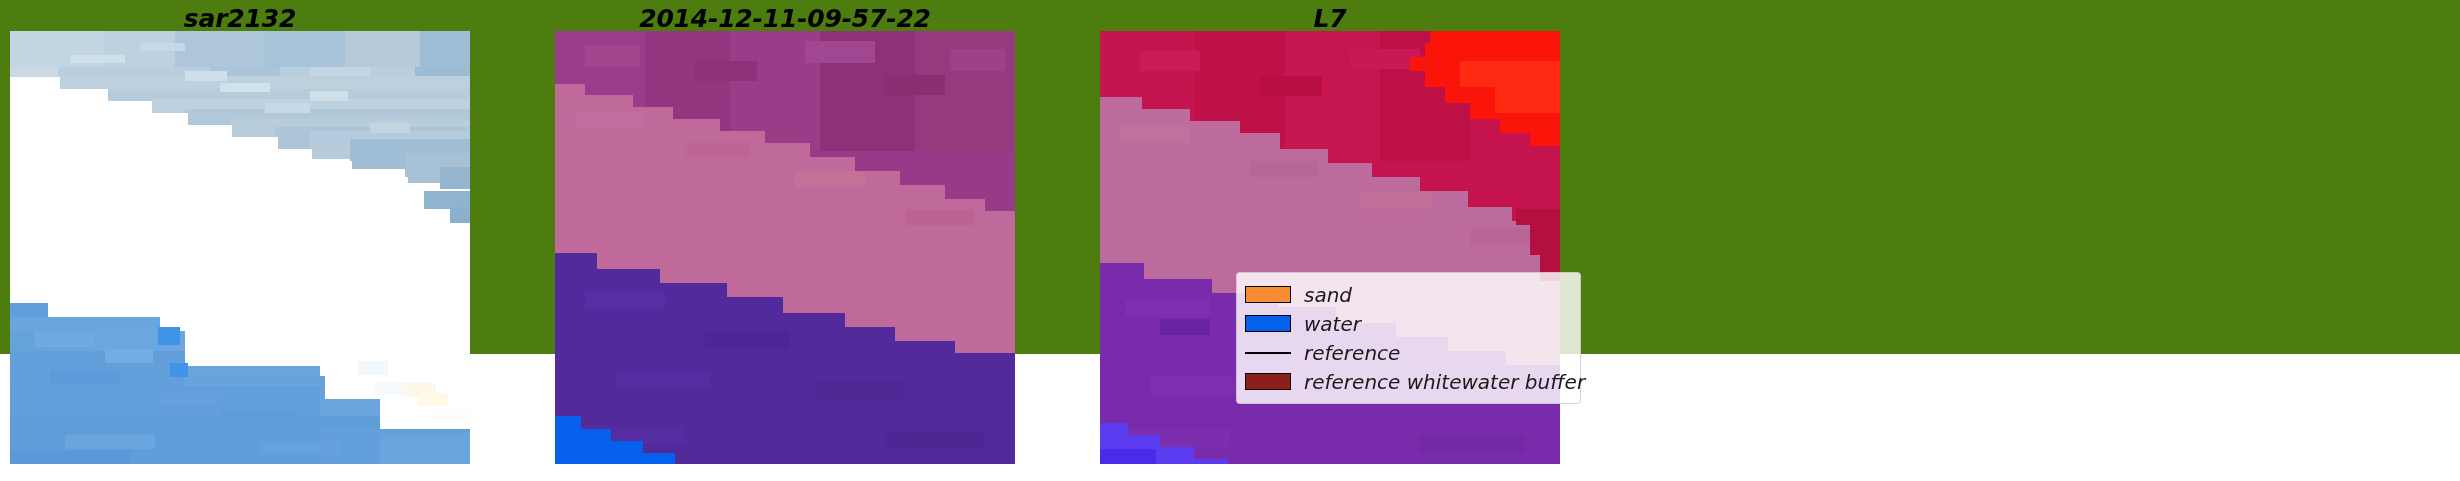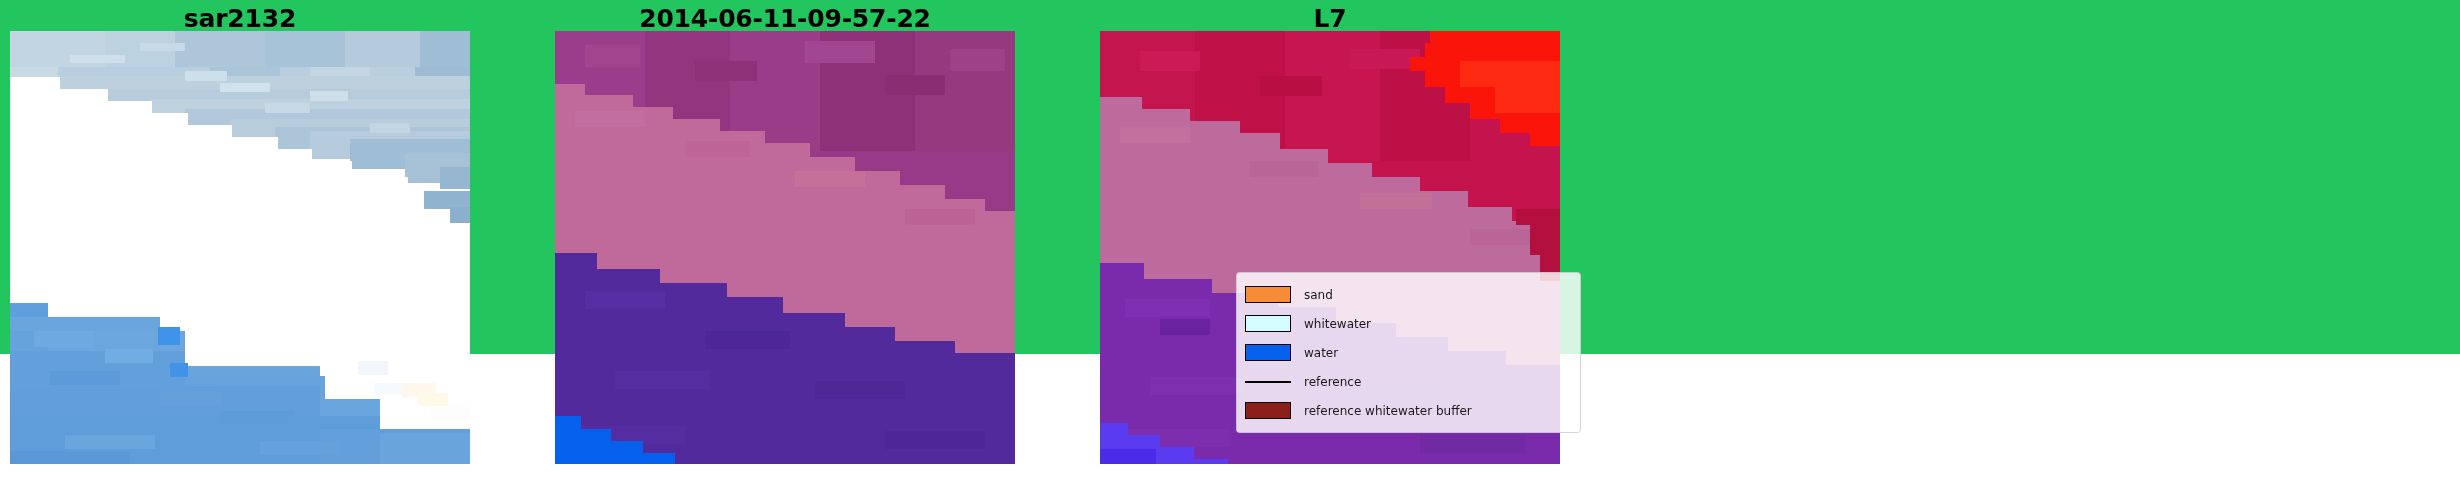--- a/index.html
+++ b/index.html
@@ -10,21 +10,22 @@
   body {
     width: 2460px;
     height: 481px;
     font-family: "DejaVu Sans", sans-serif;
     overflow: hidden;
   }
   .figure {
     position: relative;
     width: 2460px;
     height: 354px;
-    background: #22c55e;
+    background: #4d7c0f;
+    font-style: italic;
   }
   .panel {
     position: absolute;
     top: 0;
     height: 481px;
   }
   .panel-title {
     position: absolute;
     top: 4px;
     left: 0;
@@ -87,21 +88,21 @@
     flex: 0 0 auto;
     display: flex;
     align-items: center;
   }
   .legend-line {
     width: 46px;
     height: 2px;
     background: #000000;
   }
   .legend-label {
-    font-size: 12px;
+    font-size: 20px;
     color: #1a1a1a;
     font-family: "DejaVu Sans", sans-serif;
     white-space: nowrap;
     line-height: 1;
   }
 </style>
 </head>
 <body>
 
 <div class="figure">
@@ -191,21 +192,21 @@
           <g>
             <rect x="414" y="160" width="46" height="18" fill="#8fb4cf"></rect>
             <rect x="440" y="176" width="20" height="16" fill="#8ab0cd"></rect>
           </g>
         </svg>
       </div>
     </div>
   </div>
 
   <div class="panel" id="p2" style="left: 555px; width: 460px;">
-    <div class="panel-title">2014-06-11-09-57-22</div>
+    <div class="panel-title">2014-12-11-09-57-22</div>
     <div class="axes">
       <div class="imgwrap">
         <svg viewBox="0 0 460 433" preserveAspectRatio="none" shape-rendering="crispEdges">
           <rect x="0" y="0" width="460" height="433" fill="#973a87"></rect>
 
           <g>
             <rect x="0" y="0" width="90" height="120" fill="#9b3d8b"></rect>
             <rect x="90" y="0" width="85" height="120" fill="#93367f"></rect>
             <rect x="175" y="0" width="90" height="120" fill="#9a3c87"></rect>
             <rect x="265" y="0" width="95" height="120" fill="#8f3178"></rect>
@@ -317,24 +318,20 @@
       </div>
     </div>
   </div>
 
   <div class="legend" id="legend-box" style="left: 1236px; top: 272px; width: 345px; background: rgba(255, 255, 255, 0.82);">
     <div class="legend-row">
       <span class="legend-swatch" id="sw0" style="background: rgb(248, 139, 53); border-color: rgb(0, 0, 0);"></span>
       <span class="legend-label">sand</span>
     </div>
     <div class="legend-row">
-      <span class="legend-swatch" id="sw1" style="background: rgb(212, 251, 255); border-color: rgb(0, 0, 0);"></span>
-      <span class="legend-label">whitewater</span>
-    </div>
-    <div class="legend-row">
       <span class="legend-swatch" id="sw2" style="background: rgb(5, 97, 237); border-color: rgb(0, 0, 0);"></span>
       <span class="legend-label">water</span>
     </div>
     <div class="legend-row">
       <span class="legend-line-box">
         <span class="legend-line" id="sw3" style="background: rgb(0, 0, 0);"></span>
       </span>
       <span class="legend-label">reference</span>
     </div>
     <div class="legend-row">

